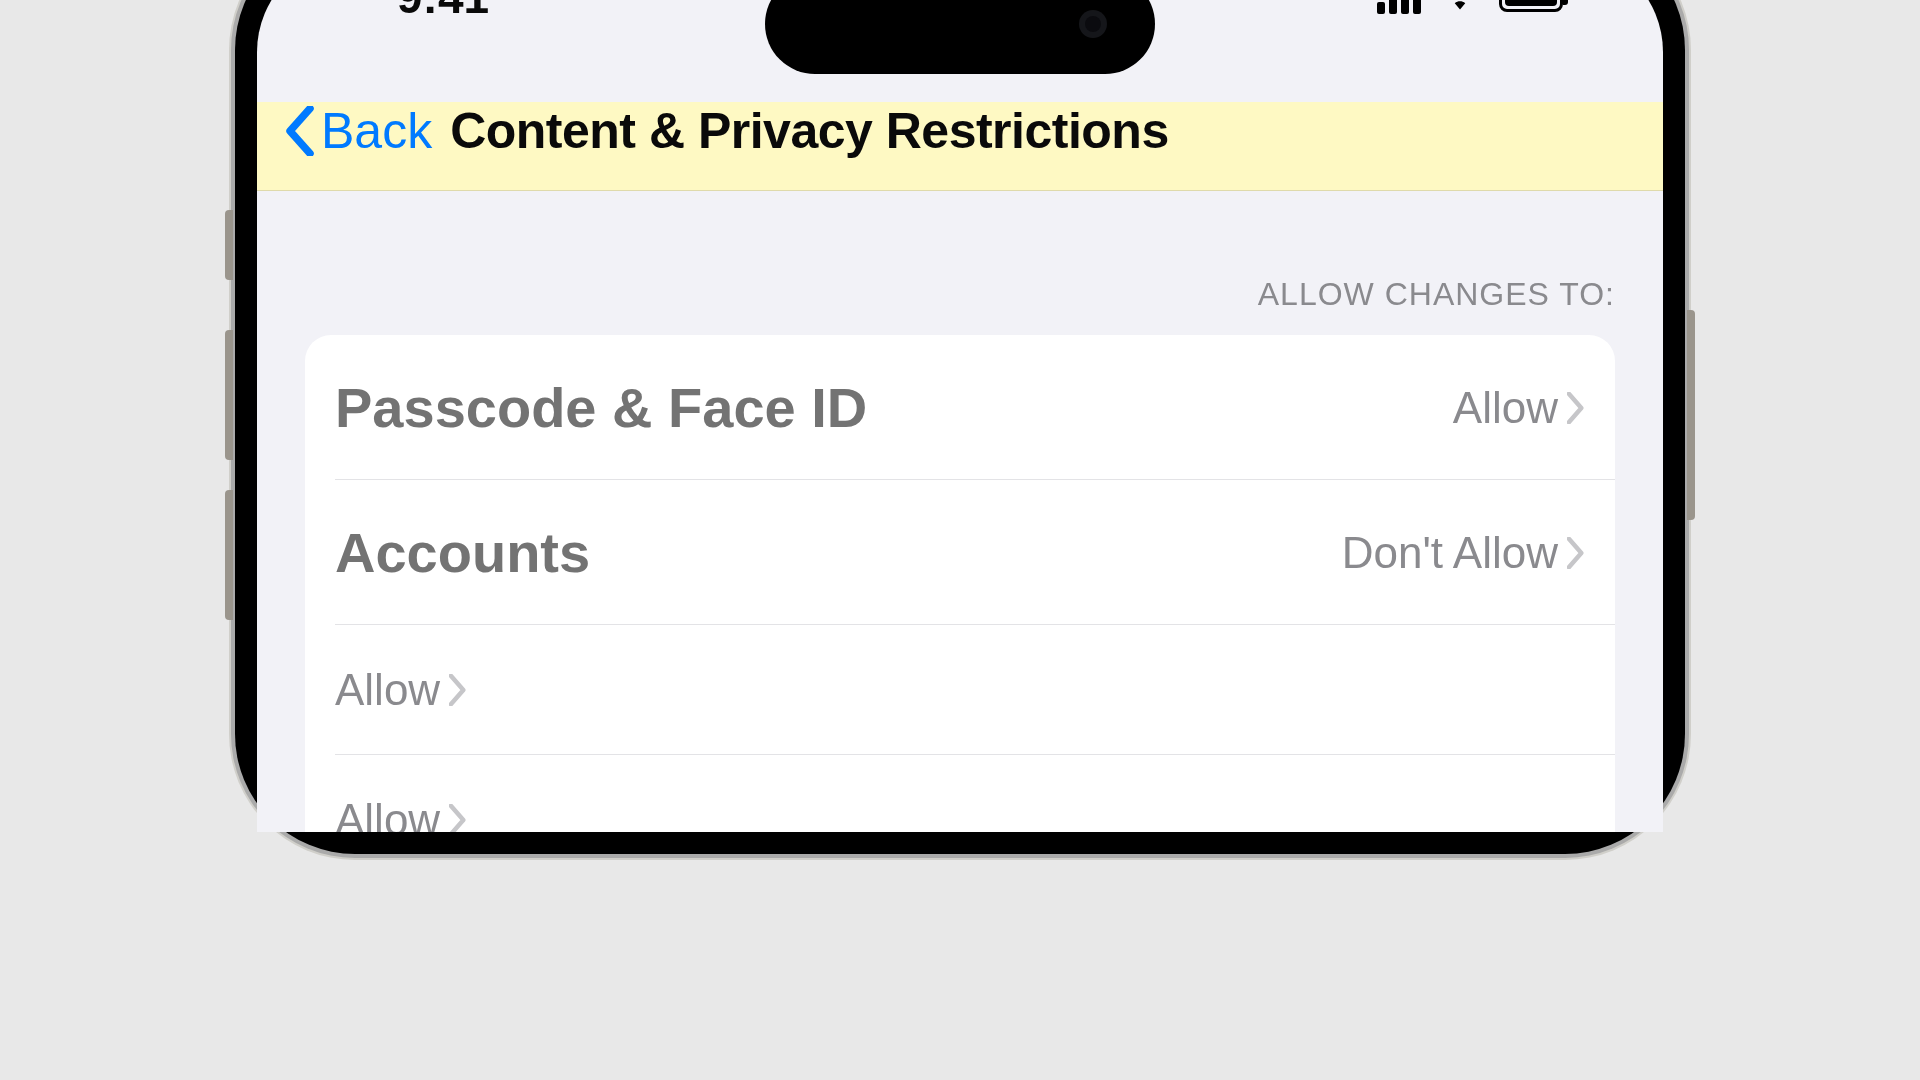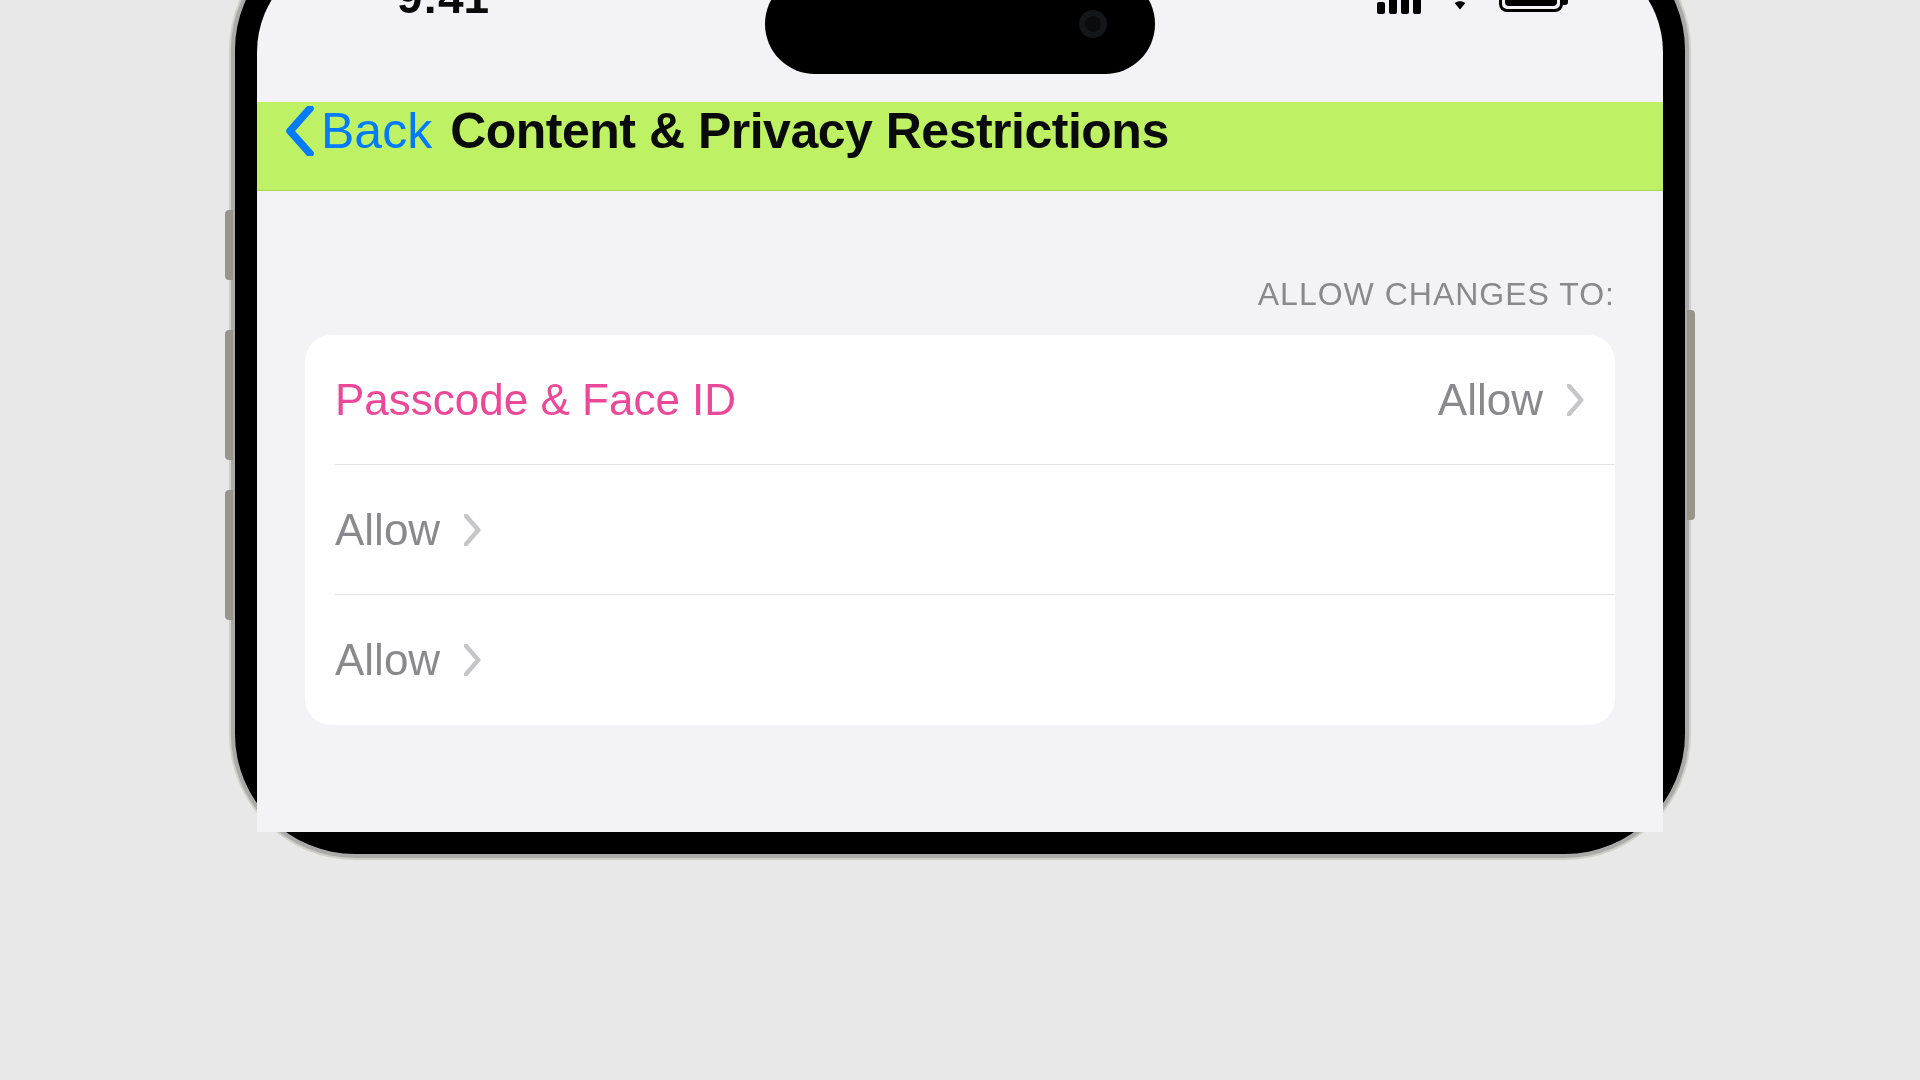--- a/index.html
+++ b/index.html
@@ -61,33 +61,33 @@
       z-index: 5;
     }
     .status-time { font-size: 46px; font-weight: 600; color:#0a0a0a; margin-left:70px; margin-top:-30px; }
     .status-right { display:flex; align-items:center; gap:18px; margin-right:30px; margin-top:-30px; }
 
     .nav-bar {
       position:absolute; top:150px; left:0; right:0;
       display:flex; align-items:center;
       padding: 0 28px 30px 28px;
       border-bottom: 1px solid rgba(0,0,0,0.12);
-      background:#bef264;
+      background:#fef9c3;
     }
     .back-btn { display:flex; align-items:center; gap:6px; color:#007aff; font-size:50px; font-weight:400; }
     .back-chevron svg { display:block; }
     .nav-title { font-size:50px; font-weight:700; color:#0a0a0a; margin-left:18px; letter-spacing:-0.5px; }
 
     .content { position:absolute; top:268px; left:0; right:0; padding: 56px 48px 0 48px; }
     .section-header { font-size:32px; color:#8a8a8e; letter-spacing:1px; padding: 0 0 22px 26px; font-weight:400;text-align:right; }
     .list-group { background:#fff; border-radius:26px; overflow:hidden; }
     .row { display:flex; align-items:center; justify-content:space-between; padding: 40px 30px 40px 30px; position:relative; }
     .row:not(:last-child)::after { content:''; position:absolute; left:30px; right:0; bottom:0; height:1px; background:#e3e3e6; }
-    .row-label { font-size:44px; color:#ec4899; font-weight:400; }
-    .row-right { display:flex; align-items:center; gap:24px; }
+    .row-label { font-size:56px; color:#737373; font-weight:700; }
+    .row-right { display:flex; align-items:center; gap:9px; }
     .row-value { font-size:44px; color:#8a8a8e; font-weight:400; }
     .chevron { color:#c6c6c9; }
     .chevron svg { display:block; }
 
     .cellular-bars { display:flex; align-items:flex-end; gap:4px; height:34px; }
     .cellular-bars span { display:block; width:8px; background:#000; border-radius:2px; }
     .cellular-bars span:nth-child(1){height:12px;}
     .cellular-bars span:nth-child(2){height:19px;}
     .cellular-bars span:nth-child(3){height:26px;}
     .cellular-bars span:nth-child(4){height:34px;}
@@ -151,20 +151,31 @@
           <span class="row-right">
             <span class="row-value">Allow</span>
             <span class="chevron">
               <svg width="18" height="32" viewBox="0 0 10 18">
                   <path fill="none" stroke="#c6c6c9" stroke-width="2.5" stroke-linecap="round" stroke-linejoin="round" d="M1 1 L8 9 L1 17"></path>
                 </svg>
             </span>
           </span>
         </div>
 
+        <div class="row">
+          <span class="row-label">Accounts</span>
+          <span class="row-right">
+            <span class="row-value">Don't Allow</span>
+            <span class="chevron">
+              <svg width="18" height="32" viewBox="0 0 10 18">
+                  <path fill="none" stroke="#c6c6c9" stroke-width="2.5" stroke-linecap="round" stroke-linejoin="round" d="M1 1 L8 9 L1 17"></path>
+                </svg>
+            </span>
+          </span>
+        </div>
 
         <div class="row">
           <span class="row-right">
             <span class="row-value">Allow</span>
             <span class="chevron">
               <svg width="18" height="32" viewBox="0 0 10 18">
                   <path fill="none" stroke="#c6c6c9" stroke-width="2.5" stroke-linecap="round" stroke-linejoin="round" d="M1 1 L8 9 L1 17"></path>
                 </svg>
             </span>
           </span>

